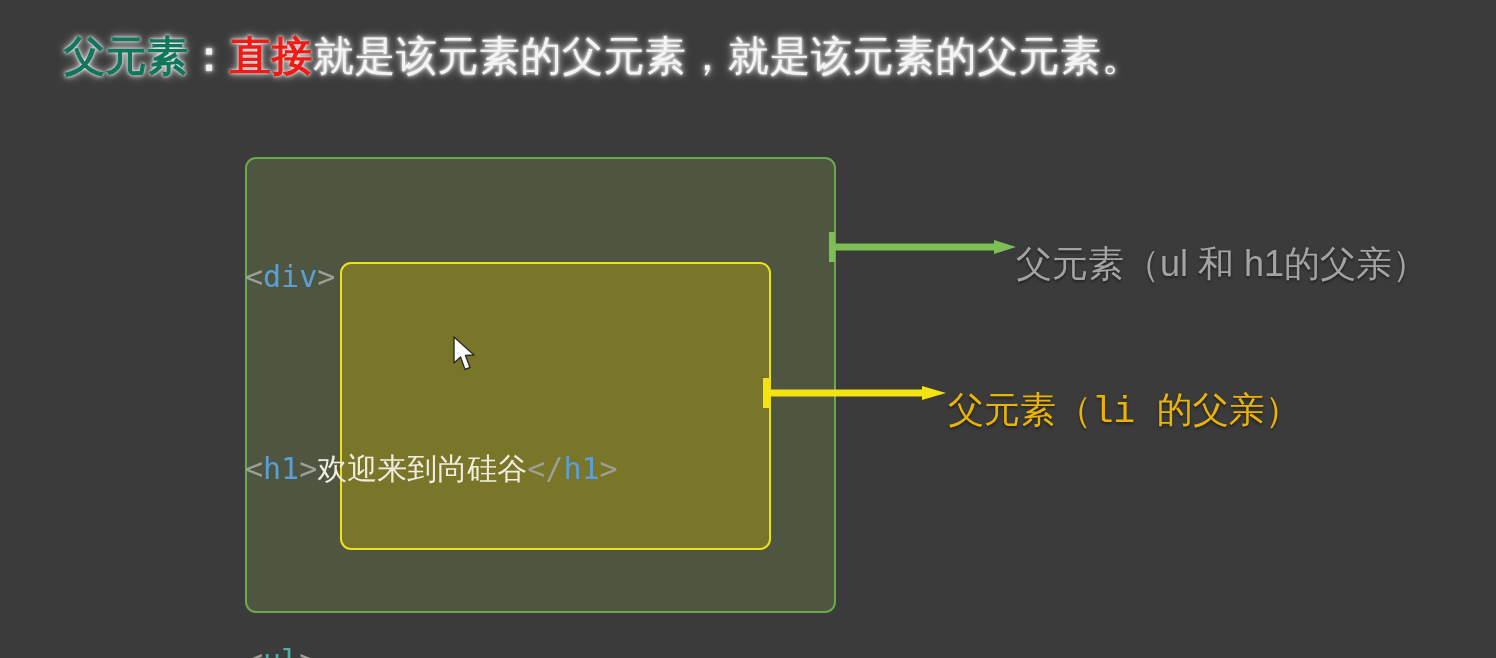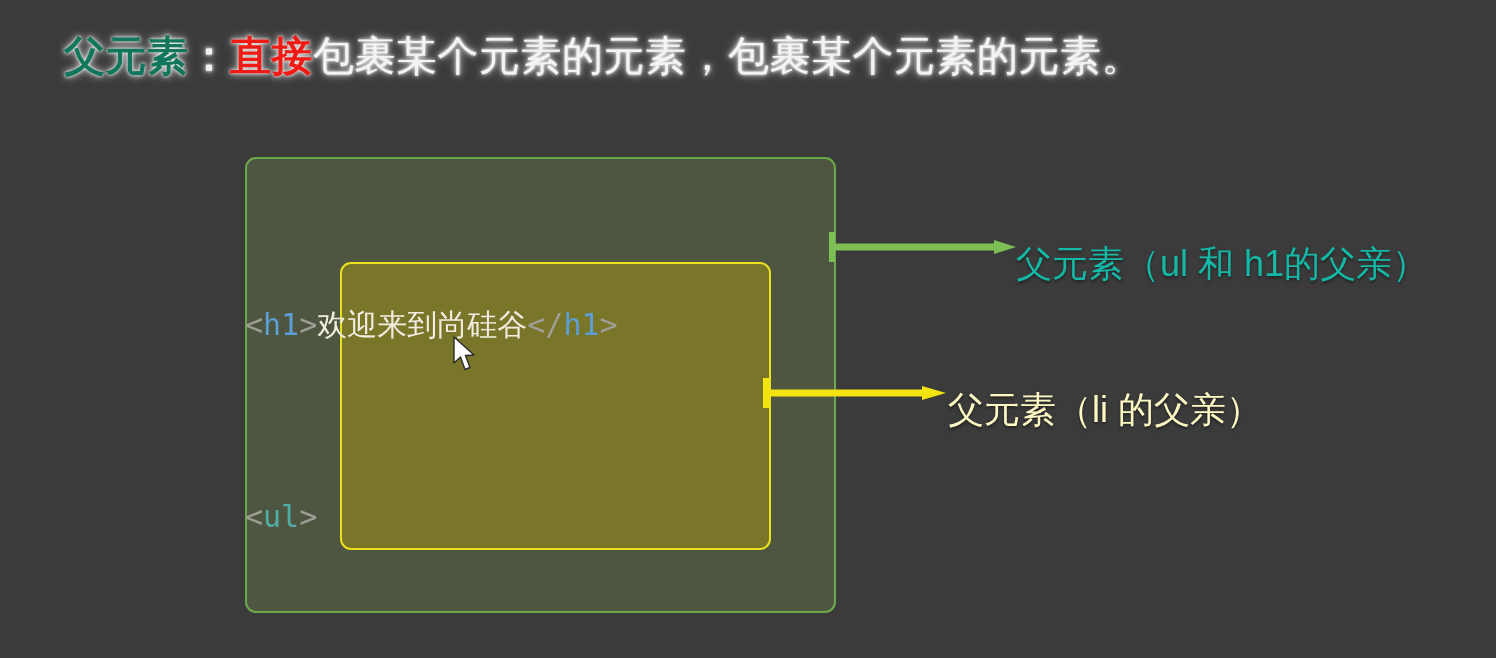--- a/index.html
+++ b/index.html
@@ -98,52 +98,54 @@
   .annot {
     position:absolute;
     font-size:36px;
     white-space:nowrap;
     font-family:"Liberation Sans", sans-serif;
     text-shadow:0 2px 3px rgba(0,0,0,.45);
   }
   #annot-green {
     left:1016px;
     top:240px;
-    color:#14b8a6;
+    color:#a3a3a3;
   }
   #annot-yellow {
     left:948px;
     top:386px;
-    color:#fef9c3;
+    color:#eab308;
+    font-family:Liberation Mono, monospace;
   }
   .annot .paren { letter-spacing:0px; }
 
   
   #cursor {
     position:absolute;
     left:452px;
     top:336px;
     width:26px;
     height:36px;
     pointer-events:none;
   }
 </style>
 </head>
 <body>
 
 <div id="headline">
-  <span class="seg term">父元素</span><span class="seg colon">：</span><span class="seg accent">直接</span><span class="seg rest">包裹某个元素的元素，包裹某个元素的元素。</span>
+  <span class="seg term">父元素</span><span class="seg colon">：</span><span class="seg accent">直接</span><span class="seg rest">就是该元素的父元素，就是该元素的父元素。</span>
 </div>
 
 <div id="stage">
 
   <div id="box-div"></div>
   <div id="box-ul"></div>
 
   <div id="code">
+    <span class="ln"><span class="br">&lt;</span><span class="tag-blue">div</span><span class="br">&gt;</span></span>
 
     <span class="ln ind2"><span class="br">&lt;</span><span class="tag-blue">h1</span><span class="br">&gt;</span><span class="txt">欢迎来到尚硅谷</span><span class="br">&lt;/</span><span class="tag-blue">h1</span><span class="br">&gt;</span></span>
 
     <span class="ln ind2"><span class="br">&lt;</span><span class="tag-teal">ul</span><span class="br">&gt;</span></span>
 
     
 
     
 
     

